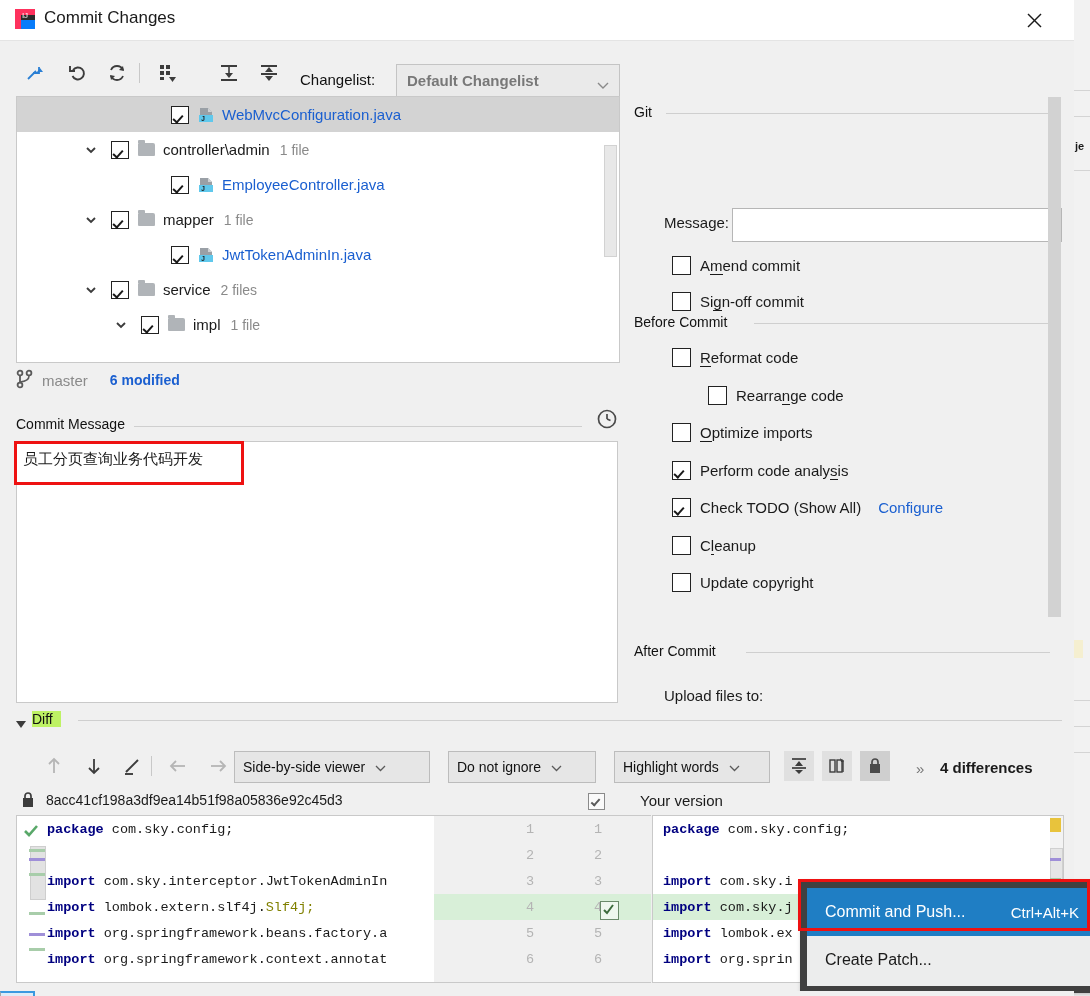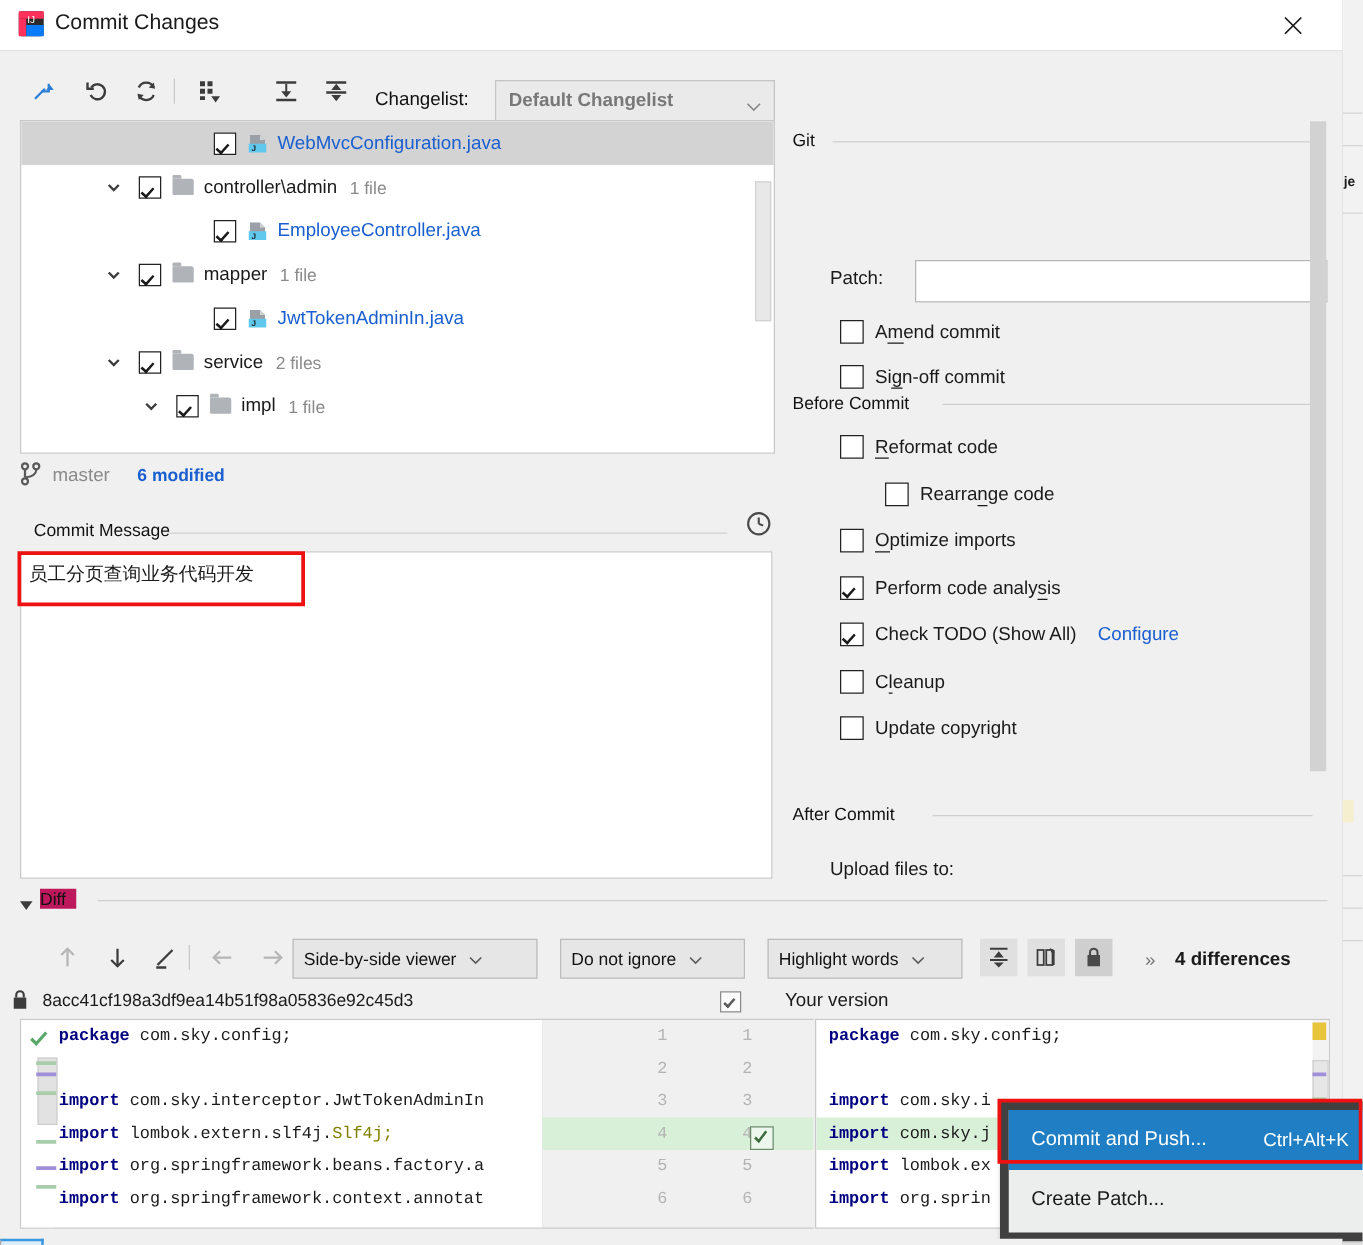--- a/index.html
+++ b/index.html
@@ -51,21 +51,21 @@
   .node-count{font-size:14px;color:#8a8a8a;white-space:nowrap;}
   .tree-sb{position:absolute;right:2px;top:48px;width:11px;height:110px;background:#e8e8e8;border:1px solid #d2d2d2;}
 
   
   .branch{position:absolute;left:16px;top:326px;height:26px;display:flex;align-items:center;}
   .branch .bname{font-size:15px;color:#8a8a8a;margin-left:8px;}
   .branch .bmod{font-size:14px;color:#1a5fd0;font-weight:bold;margin-left:22px;}
 
   
   .cm-head{position:absolute;left:16px;top:375px;width:602px;height:20px;}
-  .cm-head .cm-title{position:absolute;left:11px;top:0;font-size:14px;color:#111;background:#f0f0f0;padding-right:8px;}
+  .cm-head .cm-title{position:absolute;left:0;top:0;font-size:14px;color:#111;background:#f0f0f0;padding-right:8px;}
   .cm-head .cm-line{position:absolute;left:118px;right:36px;top:10px;height:1px;background:#cfcfcf;}
   .cm-clock{position:absolute;right:0;top:-8px;}
   .cm-box{position:absolute;left:16px;top:400px;width:600px;height:260px;background:#fff;border:1px solid #c9c9c9;}
   .cm-text{position:absolute;left:6px;top:8px;font-size:15px;color:#1a1a1a;white-space:nowrap;}
   .cm-hl{position:absolute;left:14px;top:400px;width:230px;height:44px;border:3px solid #ee1111;box-sizing:border-box;pointer-events:none;}
 
   
   .opts{position:absolute;left:630px;top:55px;width:436px;height:560px;}
   .grp{position:absolute;left:0;width:420px;height:18px;}
   .grp .g-t{position:absolute;left:4px;top:0;font-size:14px;color:#111;background:#f0f0f0;padding-right:8px;}
@@ -76,34 +76,34 @@
   .author-lbl{position:absolute;left:34px;top:118px;font-size:15px;color:#1a1a1a;}
   .author-in{position:absolute;left:102px;top:112px;width:328px;height:32px;background:#fff;border:1px solid #b6b6b6;}
   .cfg-link{font-size:15px;color:#1a5fd0;margin-left:8px;text-align:center;}
   .upload-lbl{position:absolute;left:34px;top:591px;font-size:15px;color:#1a1a1a;}
   .opt-sb{position:absolute;left:1048px;top:56px;width:13px;height:520px;background:#f0f0f0;}
   .opt-sb .thumb{position:absolute;left:0;top:0;width:13px;height:520px;background:#d2d2d2;}
 
   
   .diff-head{position:absolute;left:16px;top:672px;width:1046px;height:18px;}
   .diff-head .dh-tw{position:absolute;left:0;top:3px;}
-  .diff-head .dh-t{position:absolute;left:16px;top:-2px;font-size:14px;color:#111;background:#be185d;padding-right:8px;}
+  .diff-head .dh-t{position:absolute;left:16px;top:-2px;font-size:14px;color:#111;background:#bef264;padding-right:8px;}
   .diff-head .dh-l{position:absolute;left:62px;right:0;top:7px;height:1px;background:#cfcfcf;}
 
   .dtb{position:absolute;left:16px;top:705px;width:1046px;height:40px;}
   .dtb-ico{position:absolute;top:4px;width:32px;height:32px;display:flex;align-items:center;justify-content:center;}
   .dtb-sep{position:absolute;top:10px;width:1px;height:20px;background:#c8c8c8;}
   .dtb-combo{position:absolute;top:5px;height:30px;background:#e6e6e6;border:1px solid #bcbcbc;display:flex;align-items:center;padding:0 8px;gap:10px;}
   .dtb-combo .v{font-size:14px;color:#111;white-space:nowrap;}
   .dtb-sq{position:absolute;top:5px;width:30px;height:30px;background:#e0e0e0;display:flex;align-items:center;justify-content:center;}
   .dtb-diffs{position:absolute;top:13px;font-size:15px;color:#1a1a1a;font-weight:bold;white-space:nowrap;}
   .dtb-chev{position:absolute;top:14px;font-size:15px;color:#777;}
 
   
-  .dh2{position:absolute;left:0;top:748px;width:1046px;height:26px;text-align:right;}
+  .dh2{position:absolute;left:12px;top:748px;width:1046px;height:26px;text-align:right;}
   .dh2 .lock{position:absolute;left:8px;top:2px;}
   .dh2 .hash{position:absolute;left:34px;top:3px;font-size:14px;color:#1a1a1a;white-space:nowrap;}
   .dh2 .mcb{position:absolute;left:576px;top:4px;width:15px;height:15px;border:1px solid #8a8a8a;background:#fafafa;}
   .dh2 .mcb::after{content:"";position:absolute;left:4px;top:3px;width:3px;height:7px;border:solid #5a5a5a;border-width:0 2px 2px 0;transform:rotate(42deg);}
   .dh2 .yv{position:absolute;left:628px;top:3px;font-size:15px;color:#1a1a1a;}
 
   
   .diff-body{position:absolute;left:16px;top:774px;width:1046px;height:166px;}
   .dpane{position:absolute;top:0;height:166px;background:#fff;border:1px solid #c9c9c9;overflow:hidden;}
   .dleft{left:0;width:417px;}
@@ -358,21 +358,21 @@
       <div class="cm-text">员工分页查询业务代码开发</div>
     </div>
     <div class="cm-hl"></div>
 
     <div class="opts">
 
       <div class="grp" style="top:8px;">
         <div class="g-t">Git</div>
         <div class="g-l" style="left:36px;"></div>
       </div>
-      <div class="author-lbl">Patch:</div>
+      <div class="author-lbl">Message:</div>
       <div class="author-in"></div>
       <div id="git-checks">
           <div class="row-cb" style="left: 42px; top: 160px;">
             <span class="cb" style="width: 17px; height: 17px;"></span>
             <span class="lbl">A<span class="mn">m</span>end commit</span>
           </div>
           <div class="row-cb" style="left: 42px; top: 196px;">
             <span class="cb" style="width: 17px; height: 17px;"></span>
             <span class="lbl">Si<span class="mn">g</span>n-off commit</span>
           </div>

